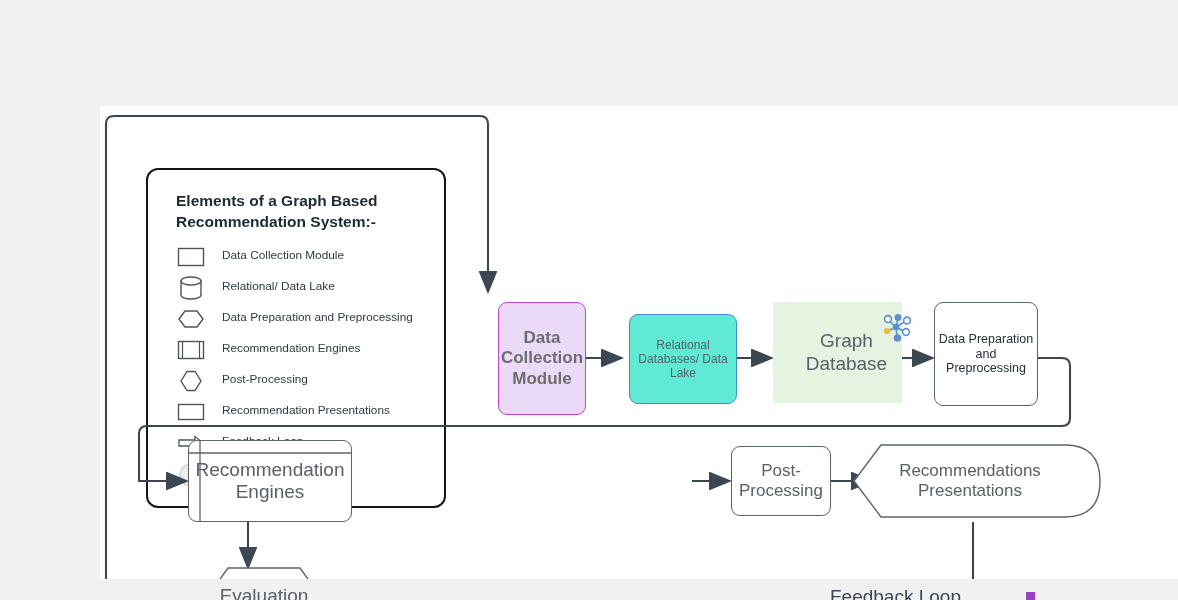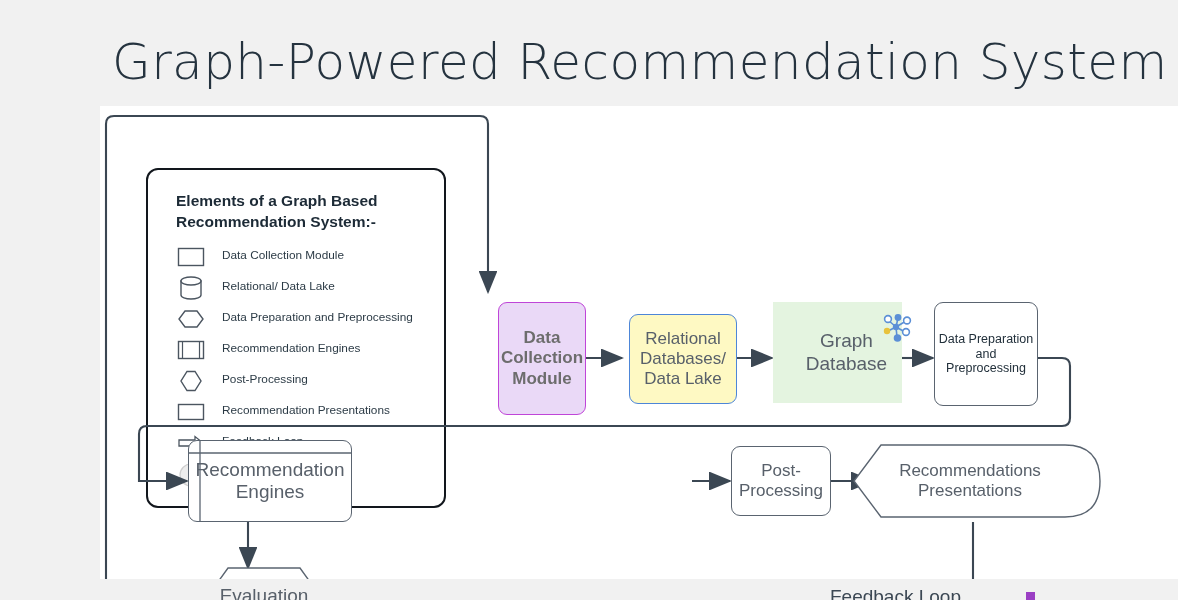--- a/index.html
+++ b/index.html
@@ -102,25 +102,25 @@
   .node span { display: block; }
   .n-purple {
     background: #ead9f7;
     border: 1.6px solid #bf45d8;
     border-radius: 9px;
     color: #6d6d6d;
     font-weight: bold;
     font-size: 17px;
   }
   .n-blue {
-    background: #fef9c3;
+    background: #5eead4;
     border: 1.6px solid #4d86d8;
     border-radius: 9px;
     color: #58606a;
-    font-size: 17px;
+    font-size: 12px;
   }
   .n-green {
     background: #e4f4e0;
     border: none;
     border-radius: 0;
     color: #58606a;
     font-size: 19px;
   }
   .n-plain {
     background: #ffffff;
@@ -174,21 +174,20 @@
     width: 9px;
     height: 9px;
     background: #9b3fc4;
   }
 </style>
 </head>
 <body>
 
 <div id="slide">
 
-  <div id="title">Graph-Powered Recommendation System</div>
 
   <div id="canvas">
 
     <div id="legend">
       <div id="legend-title">Elements of a Graph Based Recommendation System:-</div>
 
       <div class="legend-row" style="top:74px">
         <span class="legend-glyph">
           <svg width="30" height="26" viewBox="0 0 30 26">
               <rect x="2.5" y="4.5" width="25" height="17" fill="#fff" stroke="#4b5560" stroke-width="1.4"></rect>

